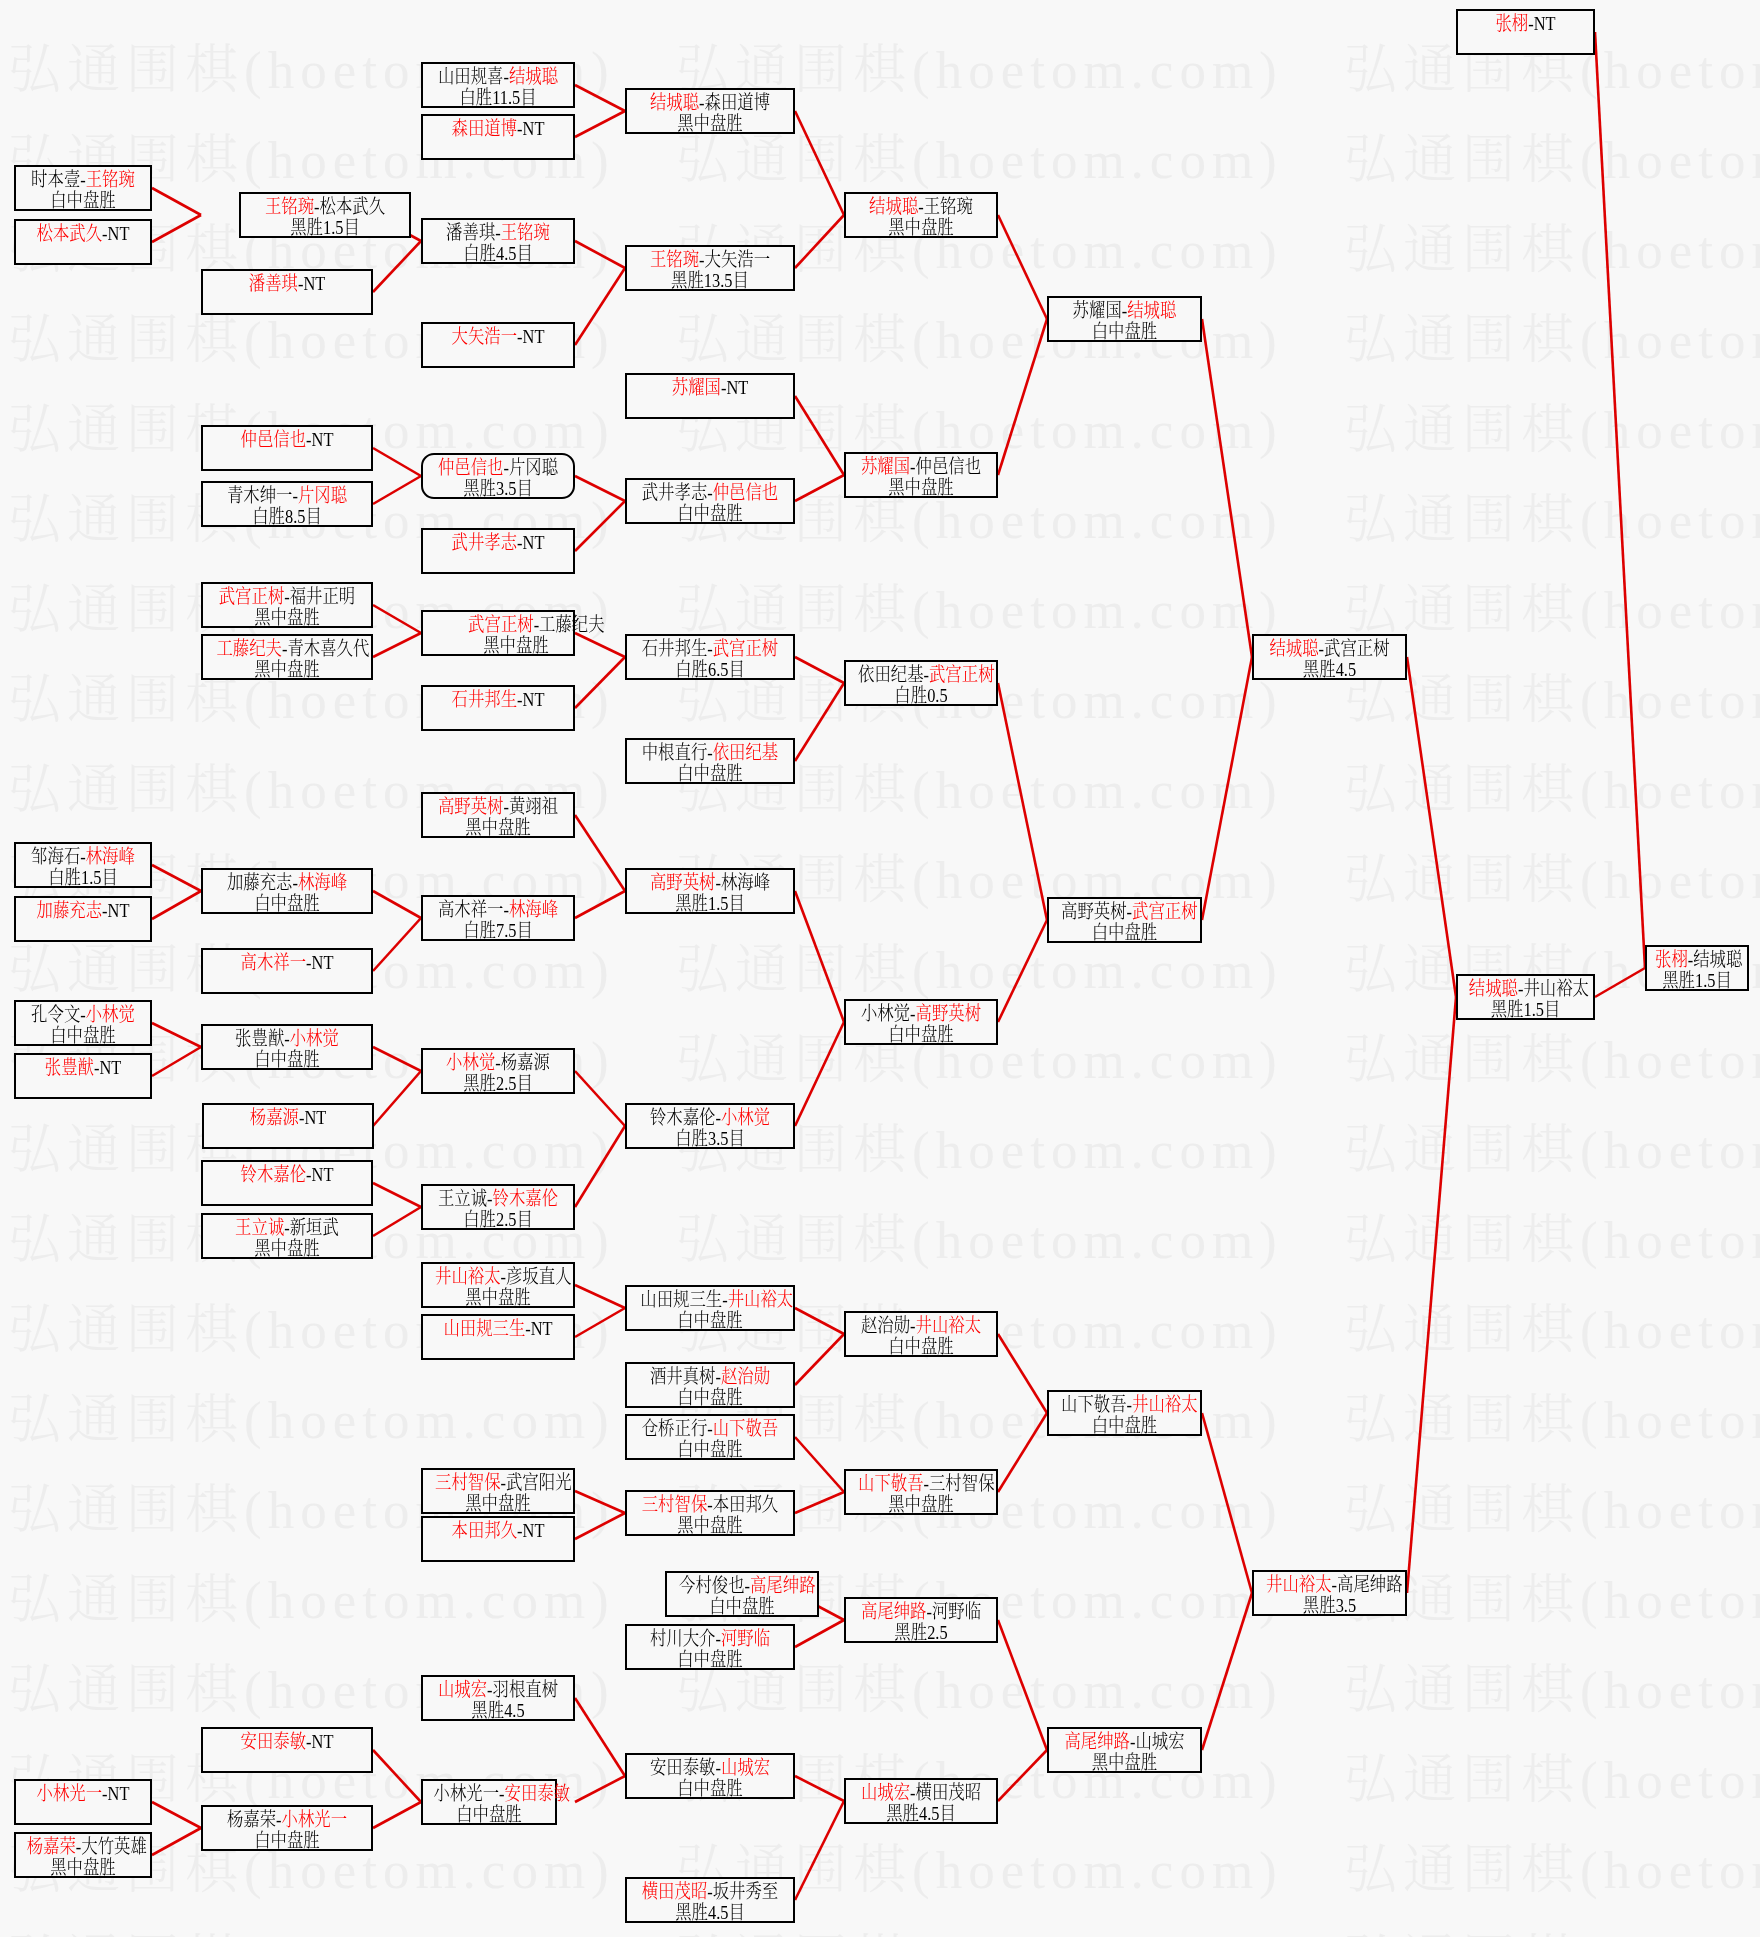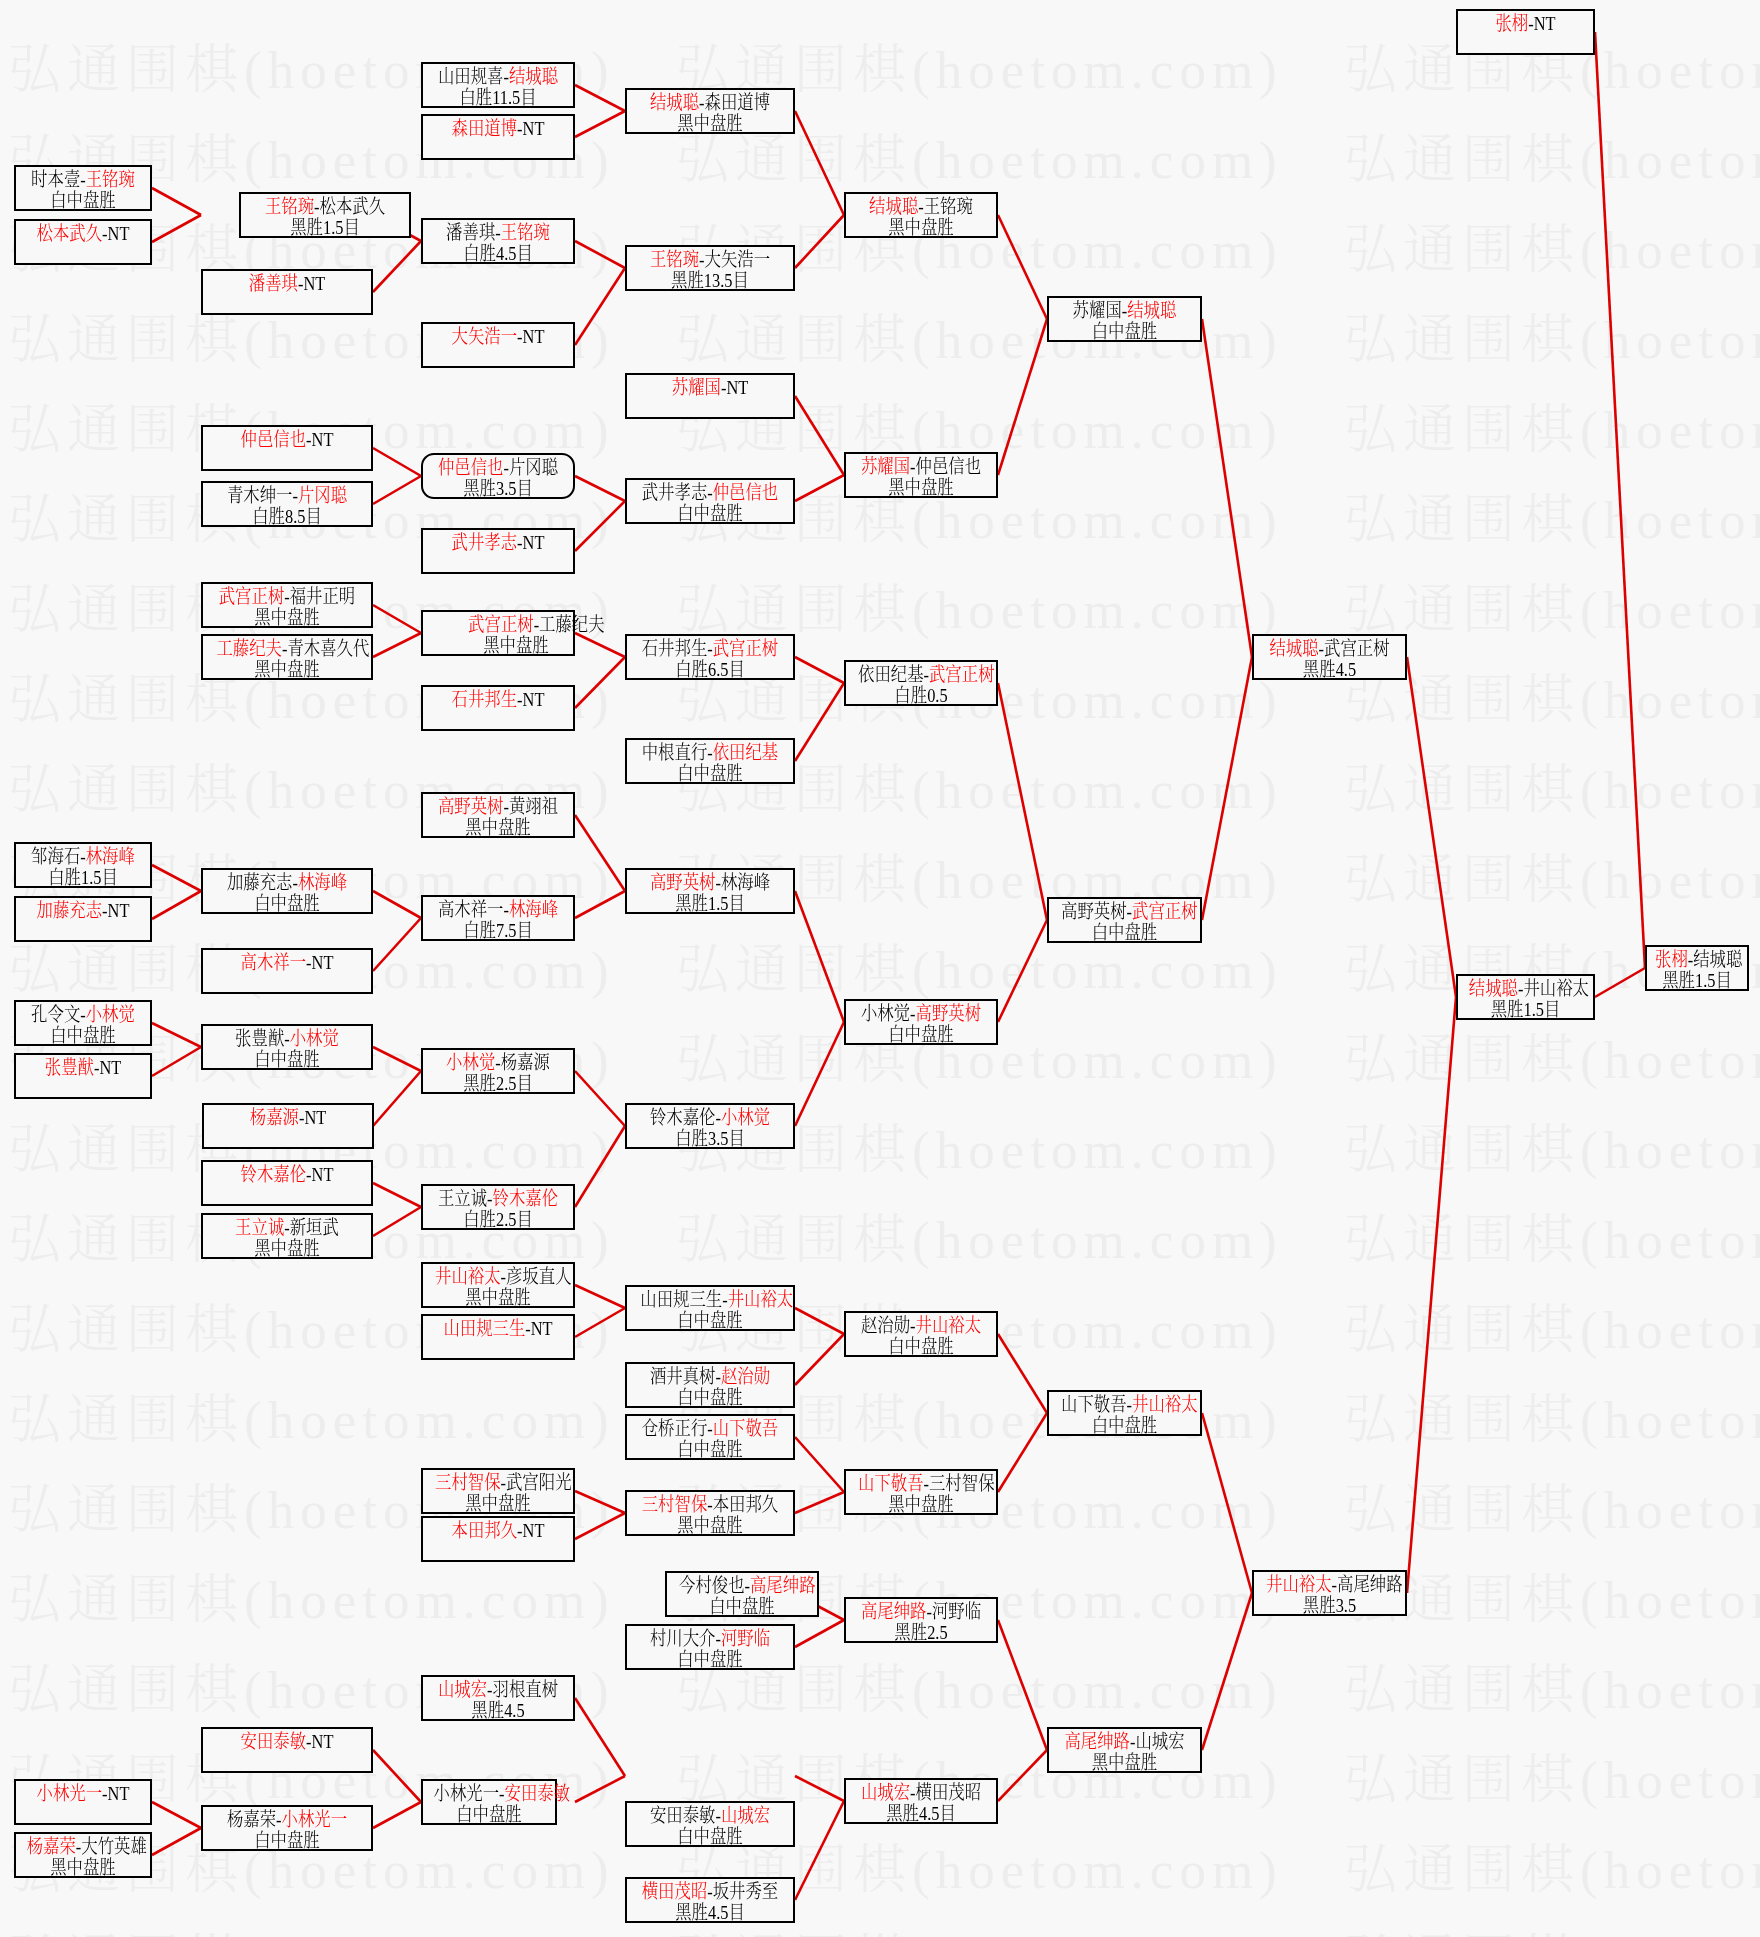--- a/index.html
+++ b/index.html
@@ -383,21 +383,21 @@
         <div class="bl">黑中盘胜</div>
       </div>
       <div class="match-box" style="left: 625px; top: 1571px; width: 154px; height: 46px; margin-left: 40px;">
         <div class="bl"><span>今村俊也</span><span>-</span><span class="red">高尾绅路</span></div>
         <div class="bl">白中盘胜</div>
       </div>
       <div class="match-box" style="left: 625px; top: 1624px; width: 170px; height: 46px;">
         <div class="bl"><span>村川大介</span><span>-</span><span class="red">河野临</span></div>
         <div class="bl">白中盘胜</div>
       </div>
-      <div class="match-box" style="left: 625px; top: 1753px; width: 170px; height: 46px; margin-top: 48px;">
+      <div class="match-box" style="left: 625px; top: 1753px; width: 170px; height: 46px;">
         <div class="bl"><span>安田泰敏</span><span>-</span><span class="red">山城宏</span></div>
         <div class="bl">白中盘胜</div>
       </div>
       <div class="match-box" style="left: 625px; top: 1877px; width: 170px; height: 46px;">
         <div class="bl"><span class="red">横田茂昭</span><span>-</span><span>坂井秀至</span></div>
         <div class="bl">黑胜4.5目</div>
       </div>
       <div class="match-box" style="left: 844px; top: 192px; width: 154px; height: 46px;">
         <div class="bl"><span class="red">结城聪</span><span>-</span><span>王铭琬</span></div>
         <div class="bl">黑中盘胜</div>

